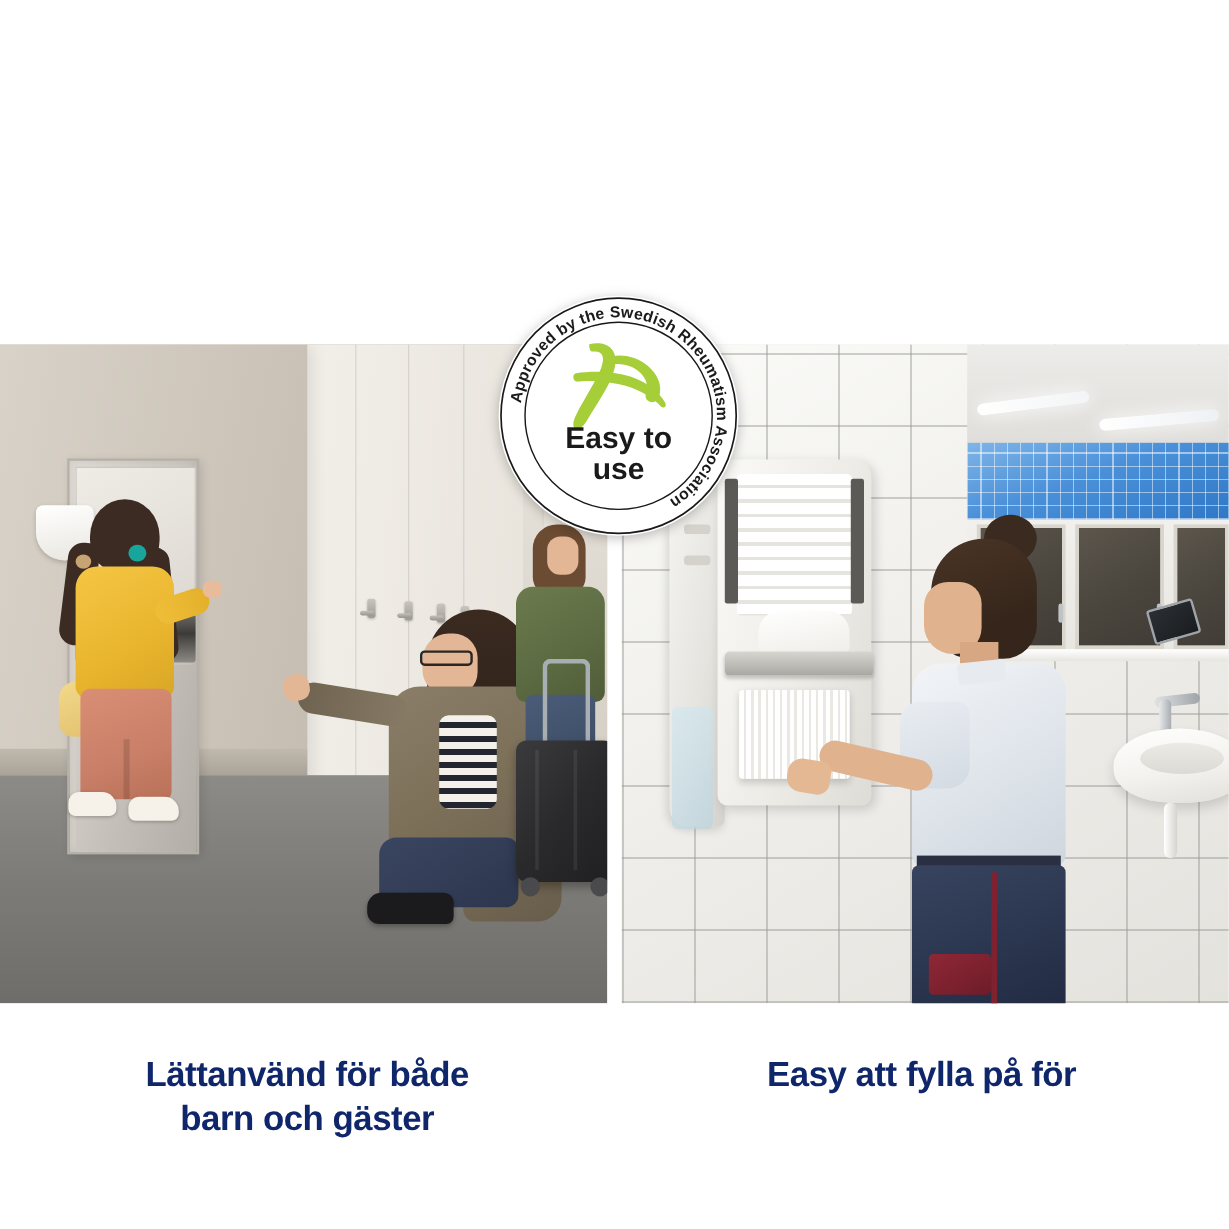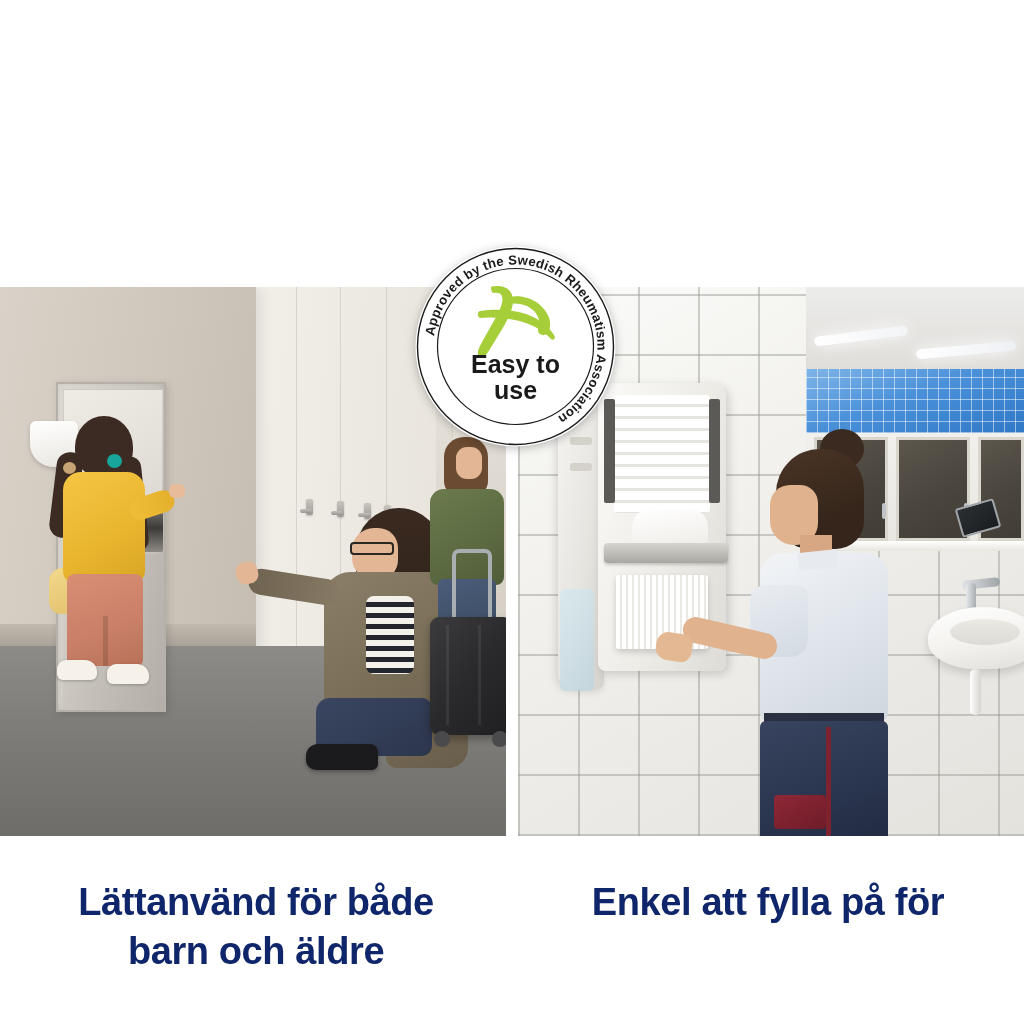--- a/index.html
+++ b/index.html
@@ -493,21 +493,21 @@
   .badge-center-text { font-size:25px; font-weight:bold; fill:#1a1a1a;
     font-family:"Liberation Sans", sans-serif; text-anchor:middle; }
 
   
   .captions {
     position:absolute; left:0; top:870px; width:1024px; height:154px;
     display:flex;
   }
   .caption {
     width:512px; text-align:center;
-    color:#10266B; font-size:38px; font-weight:bold;
+    color:#10266B; font-size:29px; font-weight:bold;
     line-height:1.28; letter-spacing:-0.4px;
     padding-top:8px;
   }
   .caption .ln { display:block; }
 </style>
 </head>
 <body>
 
 <div id="page">
 
@@ -661,20 +661,20 @@
                  C 88 72, 74 72, 66 73 C 63 71, 63 67, 66 66 Z"></path>
       </g>
       <text class="badge-center-text" x="101.5" y="128">Easy to</text>
       <text class="badge-center-text" x="101.5" y="154">use</text>
     </svg>
   </div>
 
   <div class="captions">
     <div class="caption">
       <span class="ln">Lättanvänd för både</span>
-      <span class="ln">barn och äldre</span>
+      <span class="ln">barn och gäster</span>
     </div>
     <div class="caption">
-      <span class="ln">Enkel att fylla på för</span>
+      <span class="ln">Easy att fylla på för</span>
     </div>
   </div>
 
 </div>
 
 </body></html>

